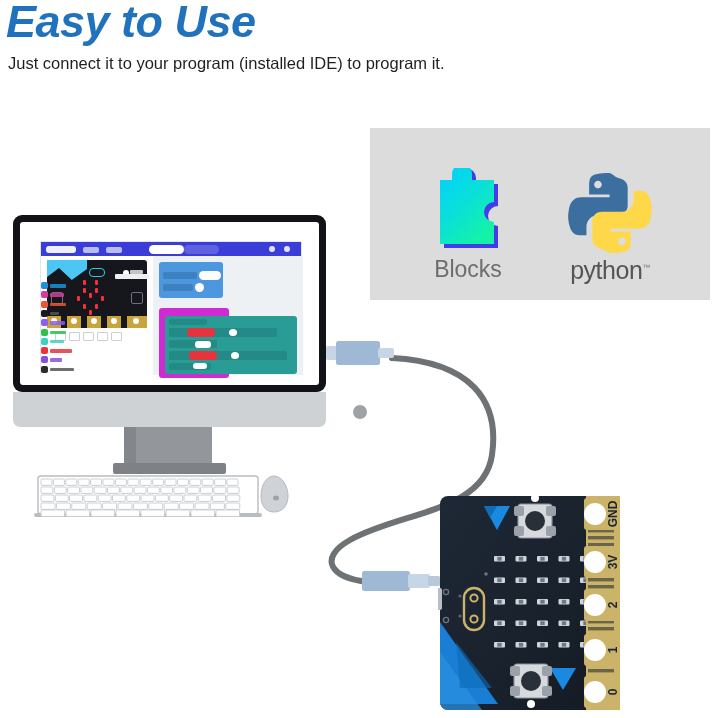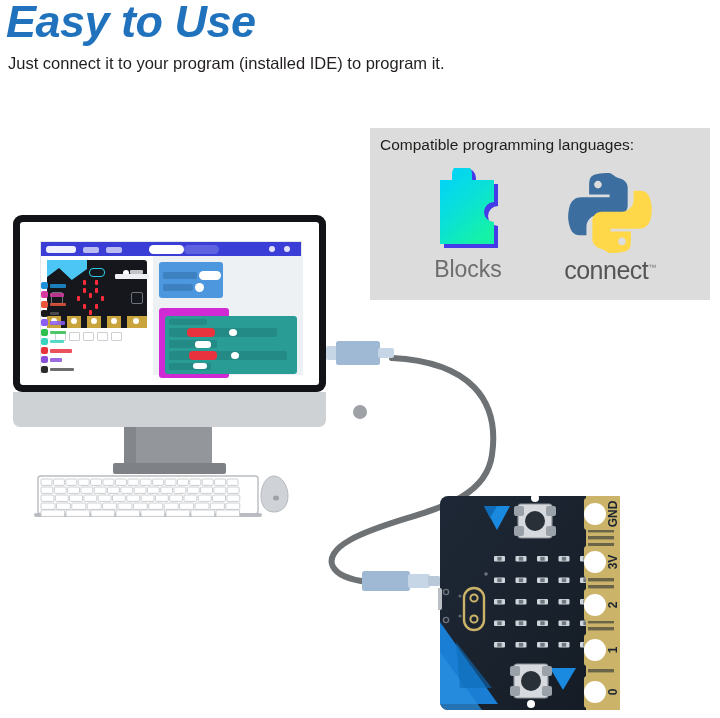--- a/index.html
+++ b/index.html
@@ -107,21 +107,20 @@
 </style>
 </head>
 <body>
 
 <div id="stage">
 
   <div class="headline">Easy to Use</div>
   <div class="subhead">Just connect it to your program (installed IDE) to program it.</div>
 
   <div class="lang-panel">
-    <div class="lang-title">Compatible programming languages:</div>
 
     <div class="logo-row">
 
       <div class="logo-cell blocks">
         <svg class="logo-art" width="92" height="90" viewBox="0 0 92 90">
           <defs>
             <linearGradient id="blkgrad" x1="0" y1="0" x2="0.65" y2="1">
               <stop offset="0%" stop-color="#00cfff"></stop>
               <stop offset="55%" stop-color="#0ae0d8"></stop>
               <stop offset="100%" stop-color="#14f2a8"></stop>
@@ -132,21 +131,21 @@
         </svg>
         <div class="logo-label">Blocks</div>
       </div>
 
       <div class="logo-cell py">
         <svg class="logo-art" width="92" height="90" viewBox="0 0 110 110">
           <path fill="#3c6e9f" d="M54 6c-11 0-20 1.6-22.5 5.2-2 2.8-2 7-2 12.6v8.6h25v3.4H19.7c-6.6 0-12.4 4-14.2 11.6-2.1 8.7-2.2 14.2 0 23.3 1.6 6.8 5.5 11.6 12.1 11.6h8.6V71.5c0-7.5 6.5-14.1 14.2-14.1h24.9c6.3 0 11.3-5.2 11.3-11.5V23.8c0-6.1-5.2-10.7-11.3-11.7C61.4 11.4 57.4 6 54 6zM40.3 15.5c2.6 0 4.7 2.1 4.7 4.8 0 2.6-2.1 4.7-4.7 4.7s-4.7-2.1-4.7-4.7c0-2.7 2.1-4.8 4.7-4.8z"></path>
           <path fill="#ffd849" d="M56 104c11 0 20-1.6 22.5-5.2 2-2.8 2-7 2-12.6v-8.6h-25v-3.4h34.8c6.6 0 12.4-4 14.2-11.6 2.1-8.7 2.2-14.2 0-23.3-1.6-6.8-5.5-11.6-12.1-11.6h-8.6v11.8c0 7.5-6.5 14.1-14.2 14.1H44.7c-6.3 0-11.3 5.2-11.3 11.5v22.1c0 6.1 5.2 10.7 11.3 11.7 4.2 0.7 8.2 6.1 11.3 5.1zM69.7 94.5c-2.6 0-4.7-2.1-4.7-4.8 0-2.6 2.1-4.7 4.7-4.7s4.7 2.1 4.7 4.7c0 2.7-2.1 4.8-4.7 4.8z"></path>
         </svg>
         <div class="logo-label py-label">
-          <span>connect</span><span class="tm">™</span>
+          <span>python</span><span class="tm">™</span>
         </div>
       </div>
 
     </div>
   </div>
 
   <svg style="position:absolute;left:0;top:0;width:720px;height:718px;">
     <path d="M392,358 C470,362 500,400 492,455 C484,512 400,512 350,540 C318,558 330,578 368,582" fill="none" stroke="#6e7275" stroke-width="6" stroke-linecap="round"></path>
   </svg>
 

